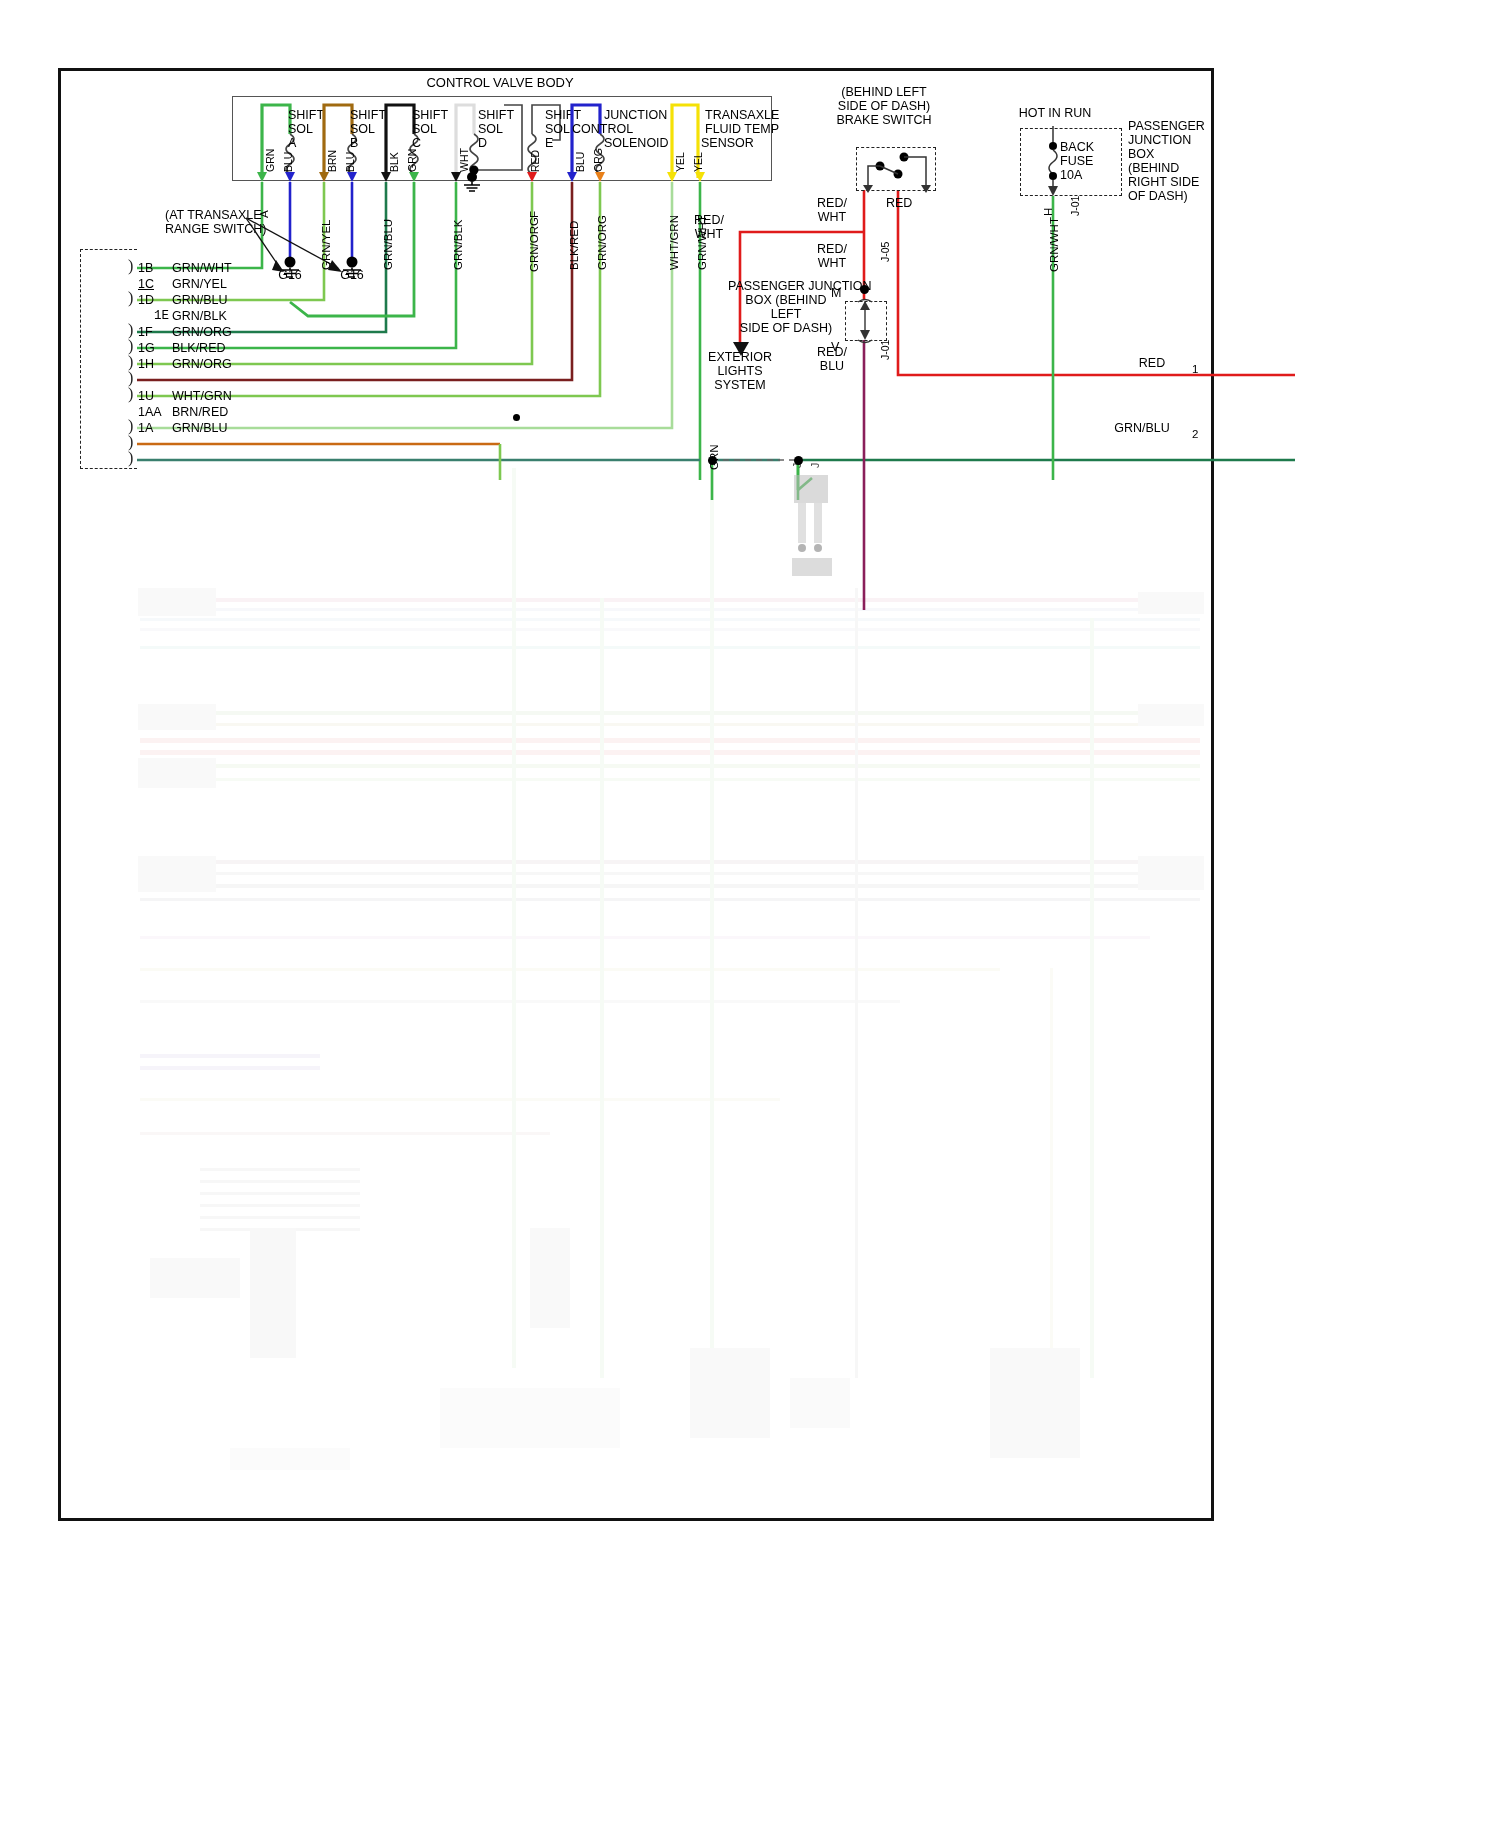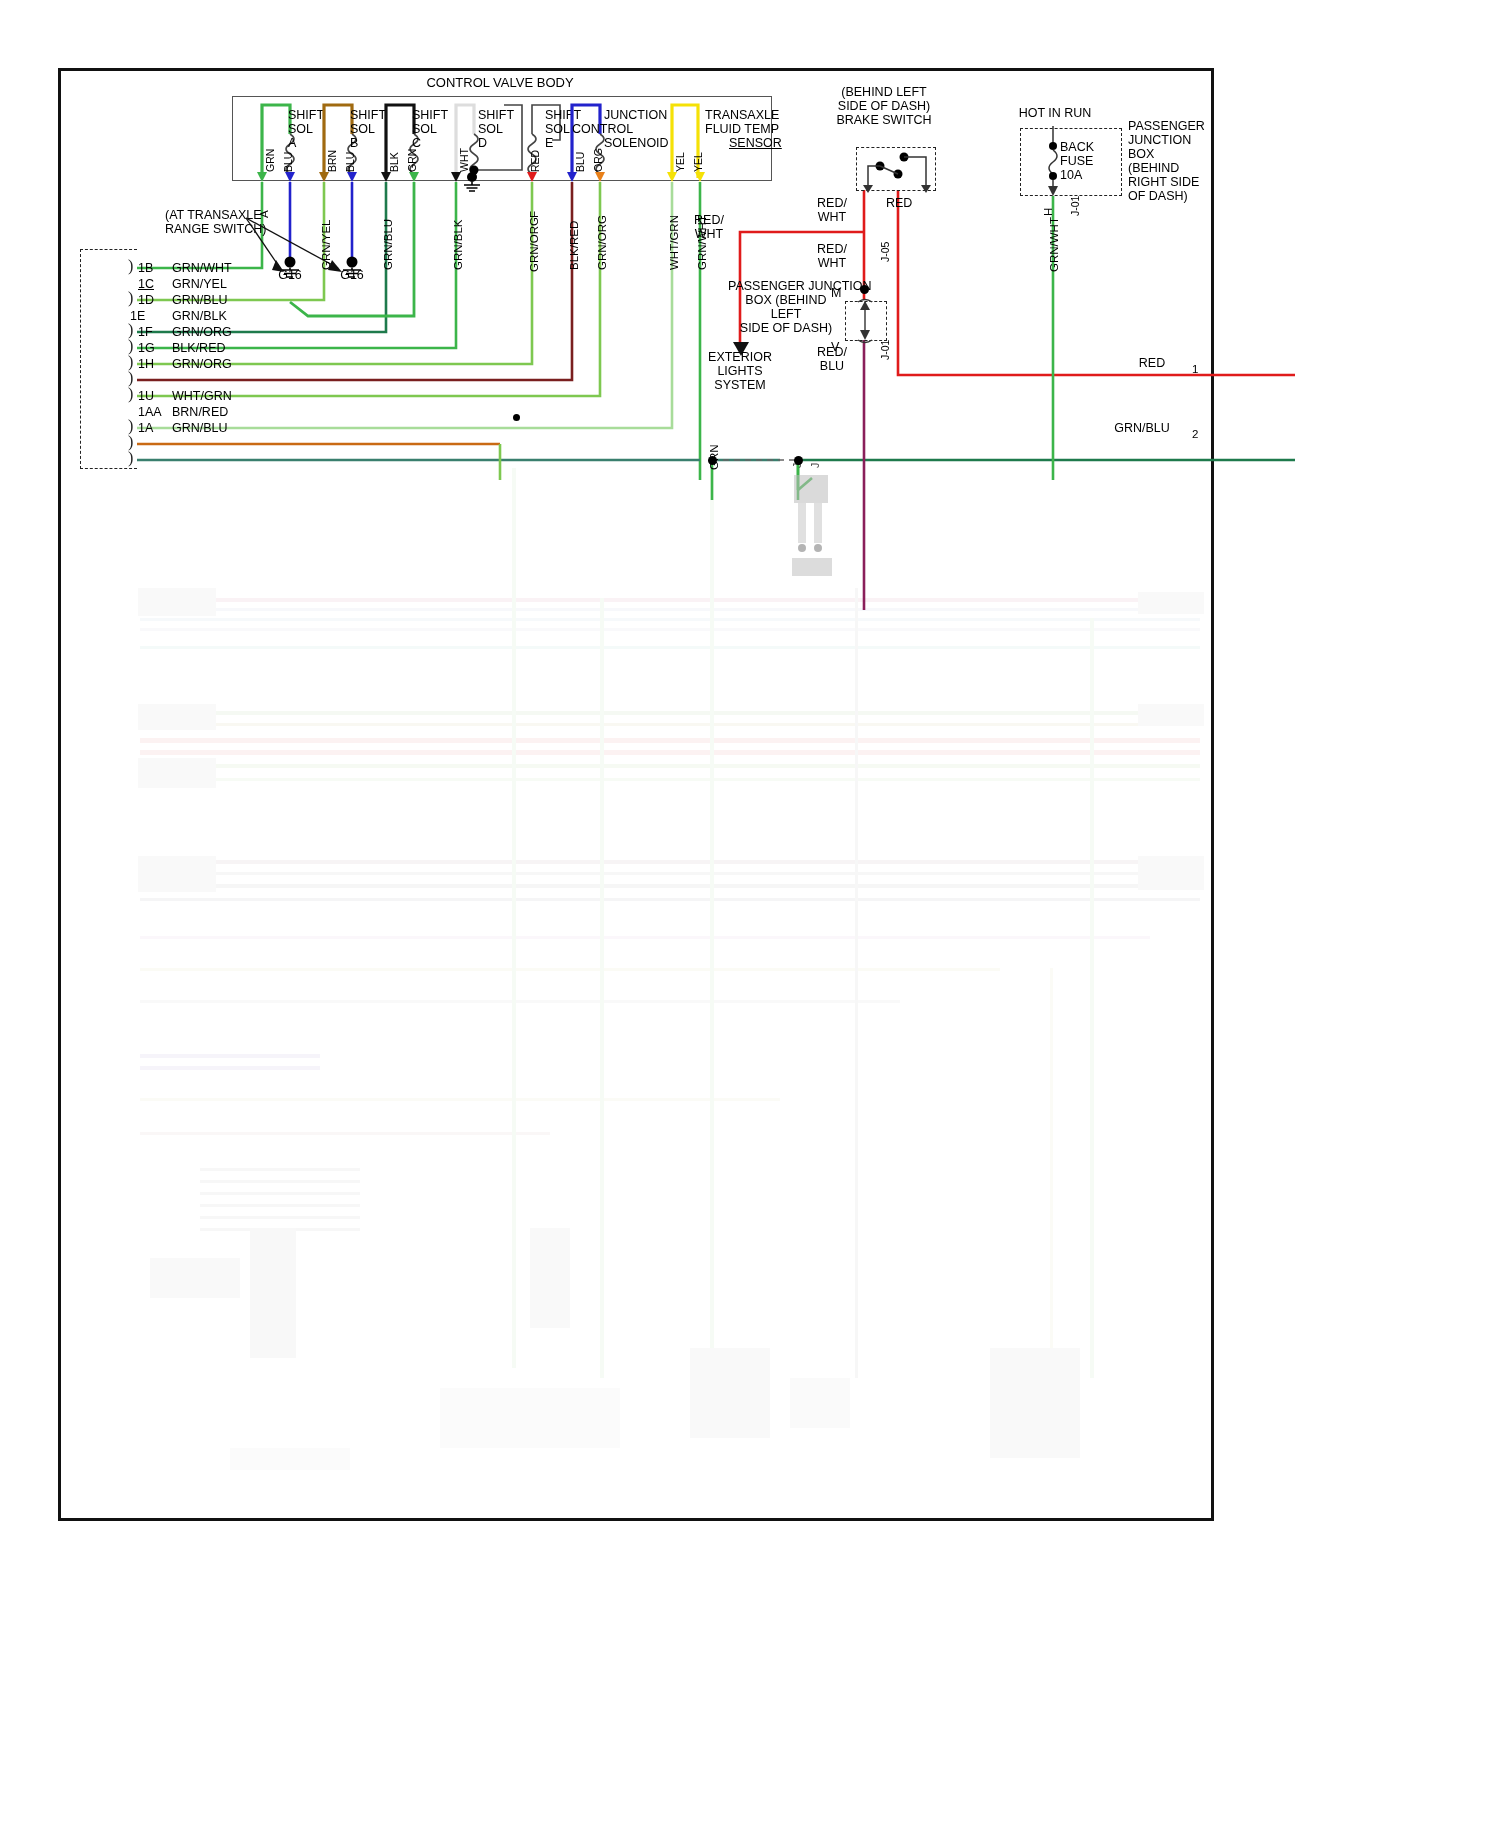--- a/index.html
+++ b/index.html
@@ -189,21 +189,21 @@
   <div class="txt t12" style="left:604px;top:136px;">SOLENOID</div>
   <div class="txt t10 vert" style="left:575px;top:172px;">BLU</div>
   <div class="txt t10 vert" style="left:593px;top:172px;">ORG</div>
 
   <svg class="abs" style="left:668px;top:100px;" width="40" height="82">
     <path d="M4,78 L4,5 L30,5 L30,20" fill="none" stroke="#f5e106" stroke-width="3.2"></path>
     <path d="M30,20 L30,78" fill="none" stroke="#f5e106" stroke-width="3.2"></path>
   </svg>
   <div class="txt t12" style="left:705px;top:108px;">TRANSAXLE</div>
   <div class="txt t12" style="left:705px;top:122px;">FLUID TEMP</div>
-  <div class="txt t12" style="left:729px;top:136px;text-decoration:underline;">SENSOR</div>
+  <div class="txt t12" style="left:701px;top:136px;">SENSOR</div>
   <div class="txt t10 vert" style="left:675px;top:172px;">YEL</div>
   <div class="txt t10 vert" style="left:693px;top:172px;">YEL</div>
 
   <svg class="abs" style="left:0;top:0;" width="1500" height="1828">
     <g stroke-width="0">
       <polygon points="257,172 267,172 262,182" fill="#3cb54a"></polygon>
       <polygon points="285,172 295,172 290,182" fill="#2222cc"></polygon>
       <polygon points="319,172 329,172 324,182" fill="#a06a10"></polygon>
       <polygon points="347,172 357,172 352,182" fill="#2222cc"></polygon>
       <polygon points="381,172 391,172 386,182" fill="#111"></polygon>
@@ -326,21 +326,21 @@
     <div class="txt t12" style="left:138px;top:277px;text-decoration:underline;">1C</div>
     <div class="txt t12" style="left:172px;top:277px;">GRN/YEL</div>
   </div>
   <div>
     <div class="pin" style="left:128px;top:325px;">)</div>
     <div class="txt t12" style="left:138px;top:293px;">1D</div>
     <div class="txt t12" style="left:172px;top:293px;">GRN/BLU</div>
   </div>
   <div>
     <div class="pin" style="left:128px;top:341px;">)</div>
-    <div class="txt t12" style="left:130px;top:309px;">1E</div>
+    <div class="txt t12" style="left:154px;top:309px;font-family:Liberation Mono, monospace;">1E</div>
     <div class="txt t12" style="left:172px;top:309px;">GRN/BLK</div>
   </div>
   <div>
     <div class="pin" style="left:128px;top:357px;">)</div>
     <div class="txt t12" style="left:138px;top:325px;">1F</div>
     <div class="txt t12" style="left:172px;top:325px;">GRN/ORG</div>
   </div>
   <div>
     <div class="pin" style="left:128px;top:373px;">)</div>
     <div class="txt t12" style="left:138px;top:341px;">1G</div>

